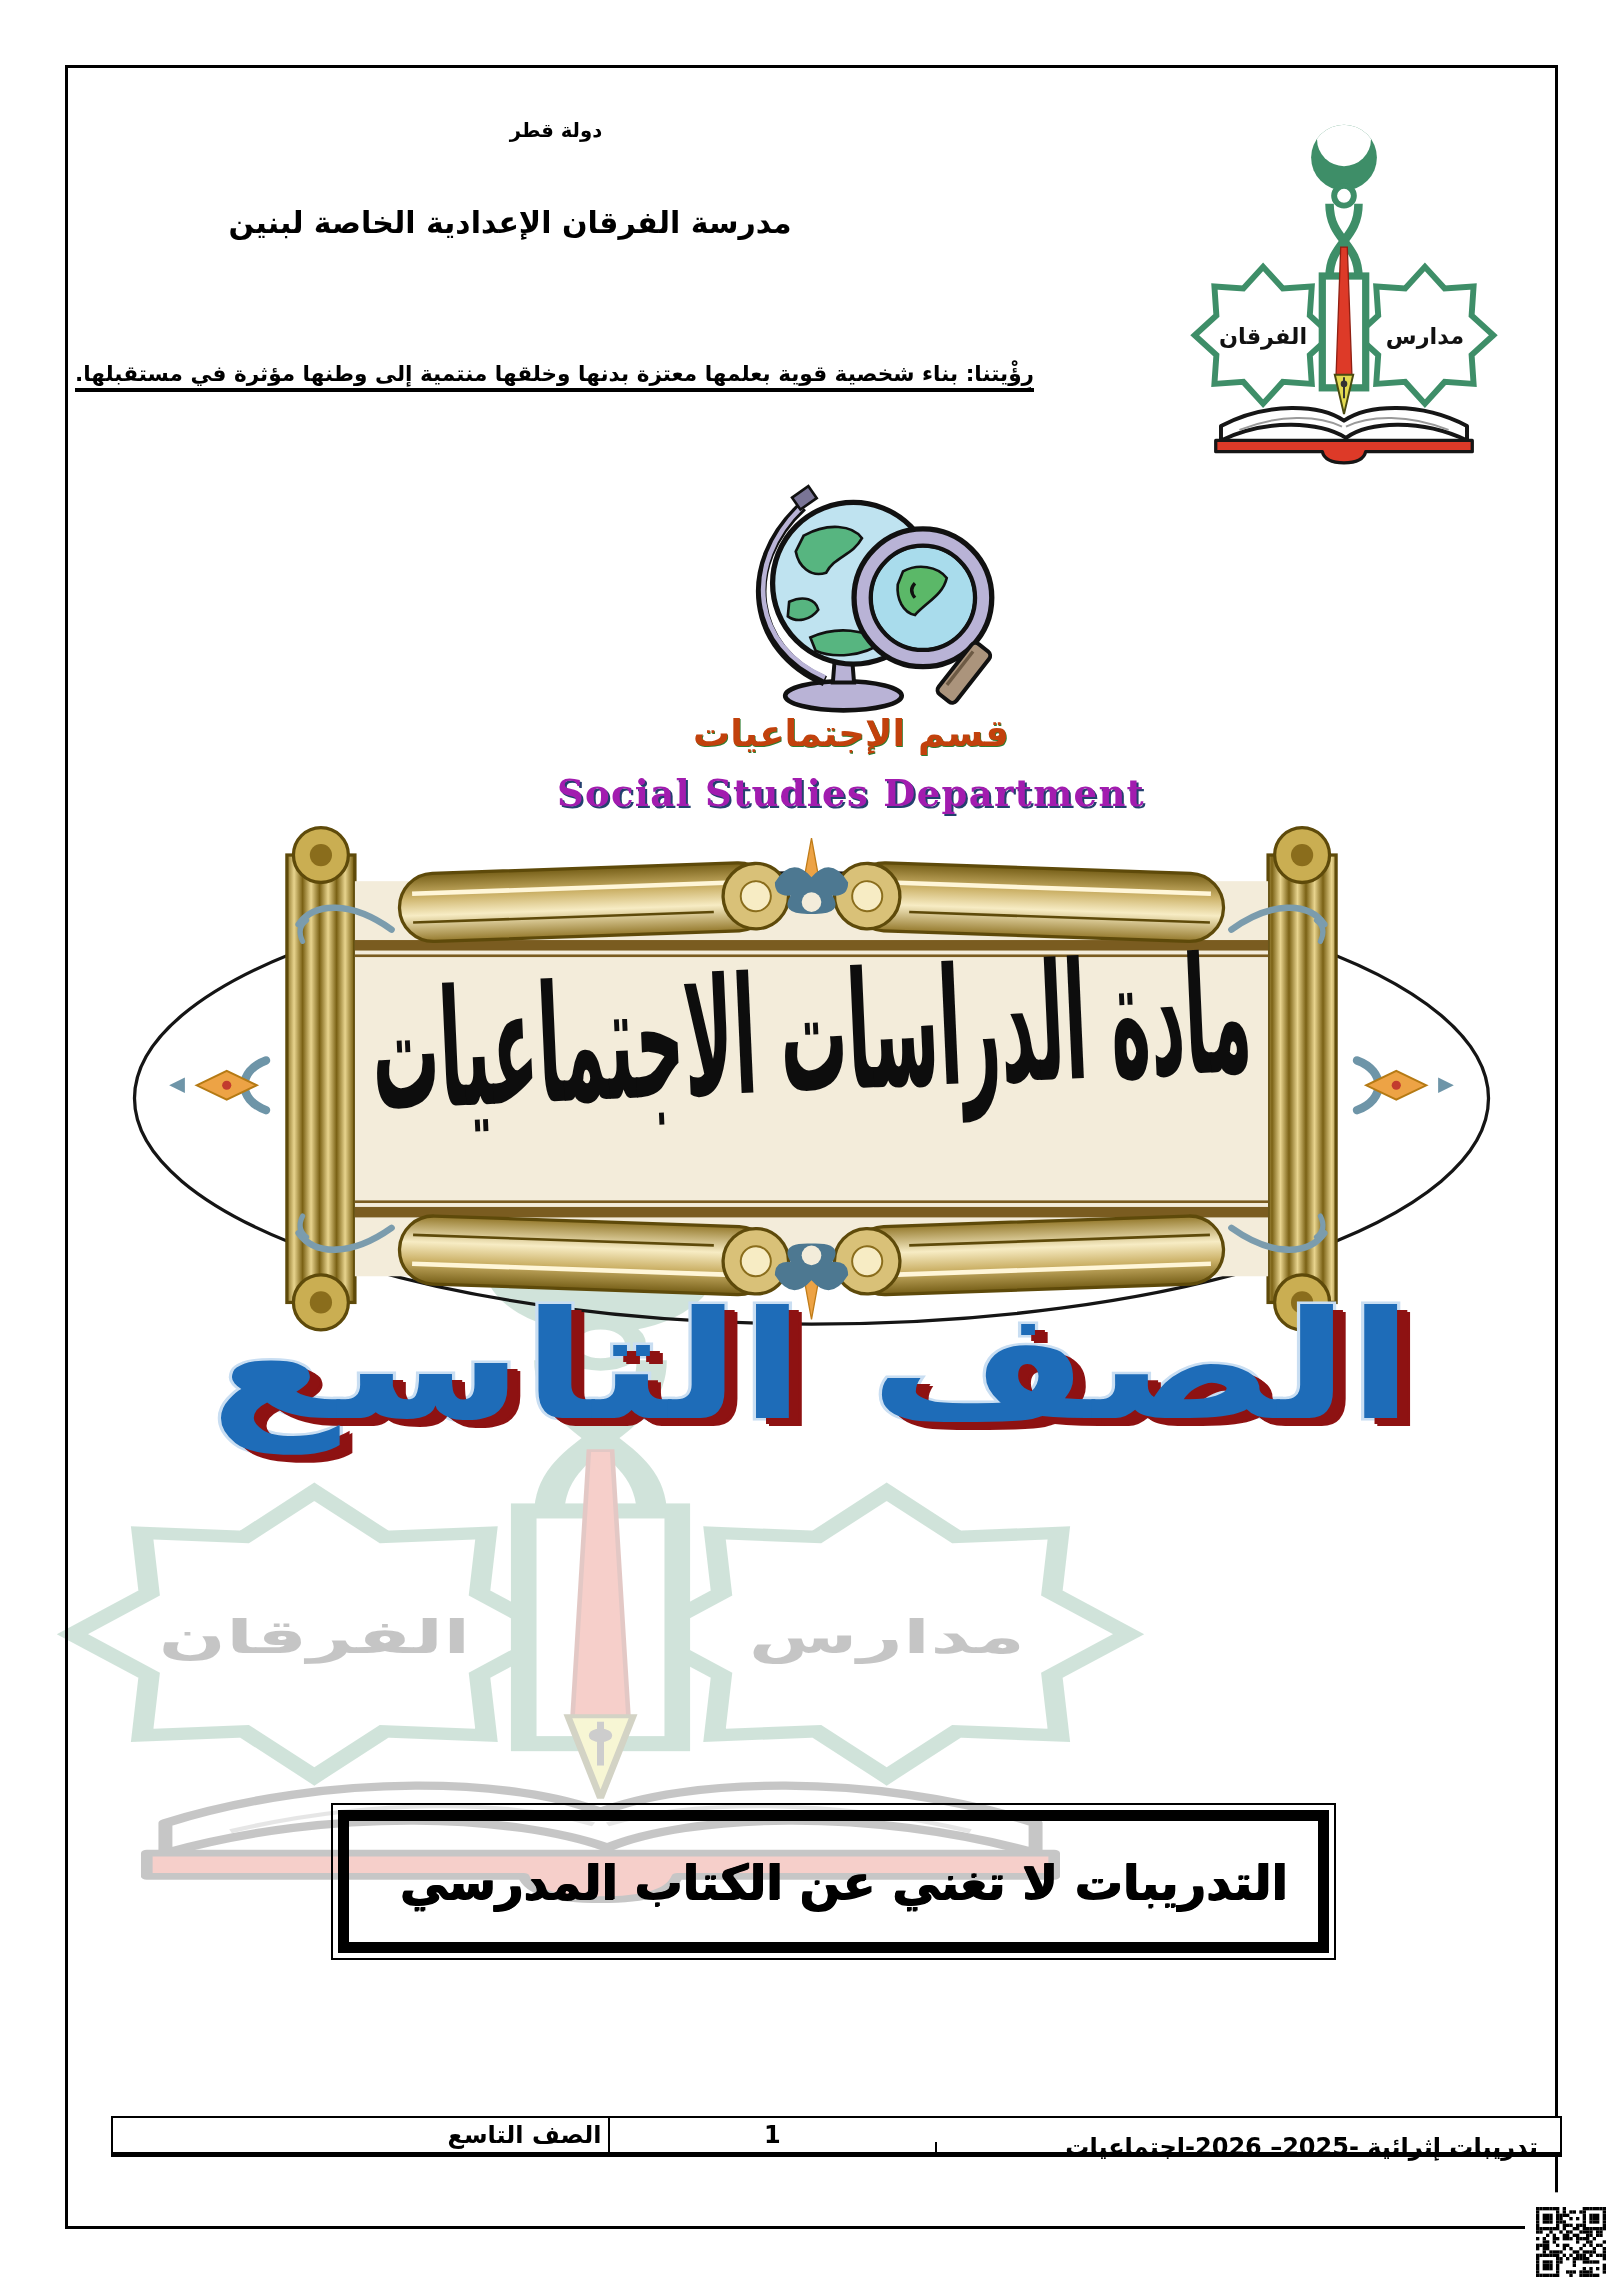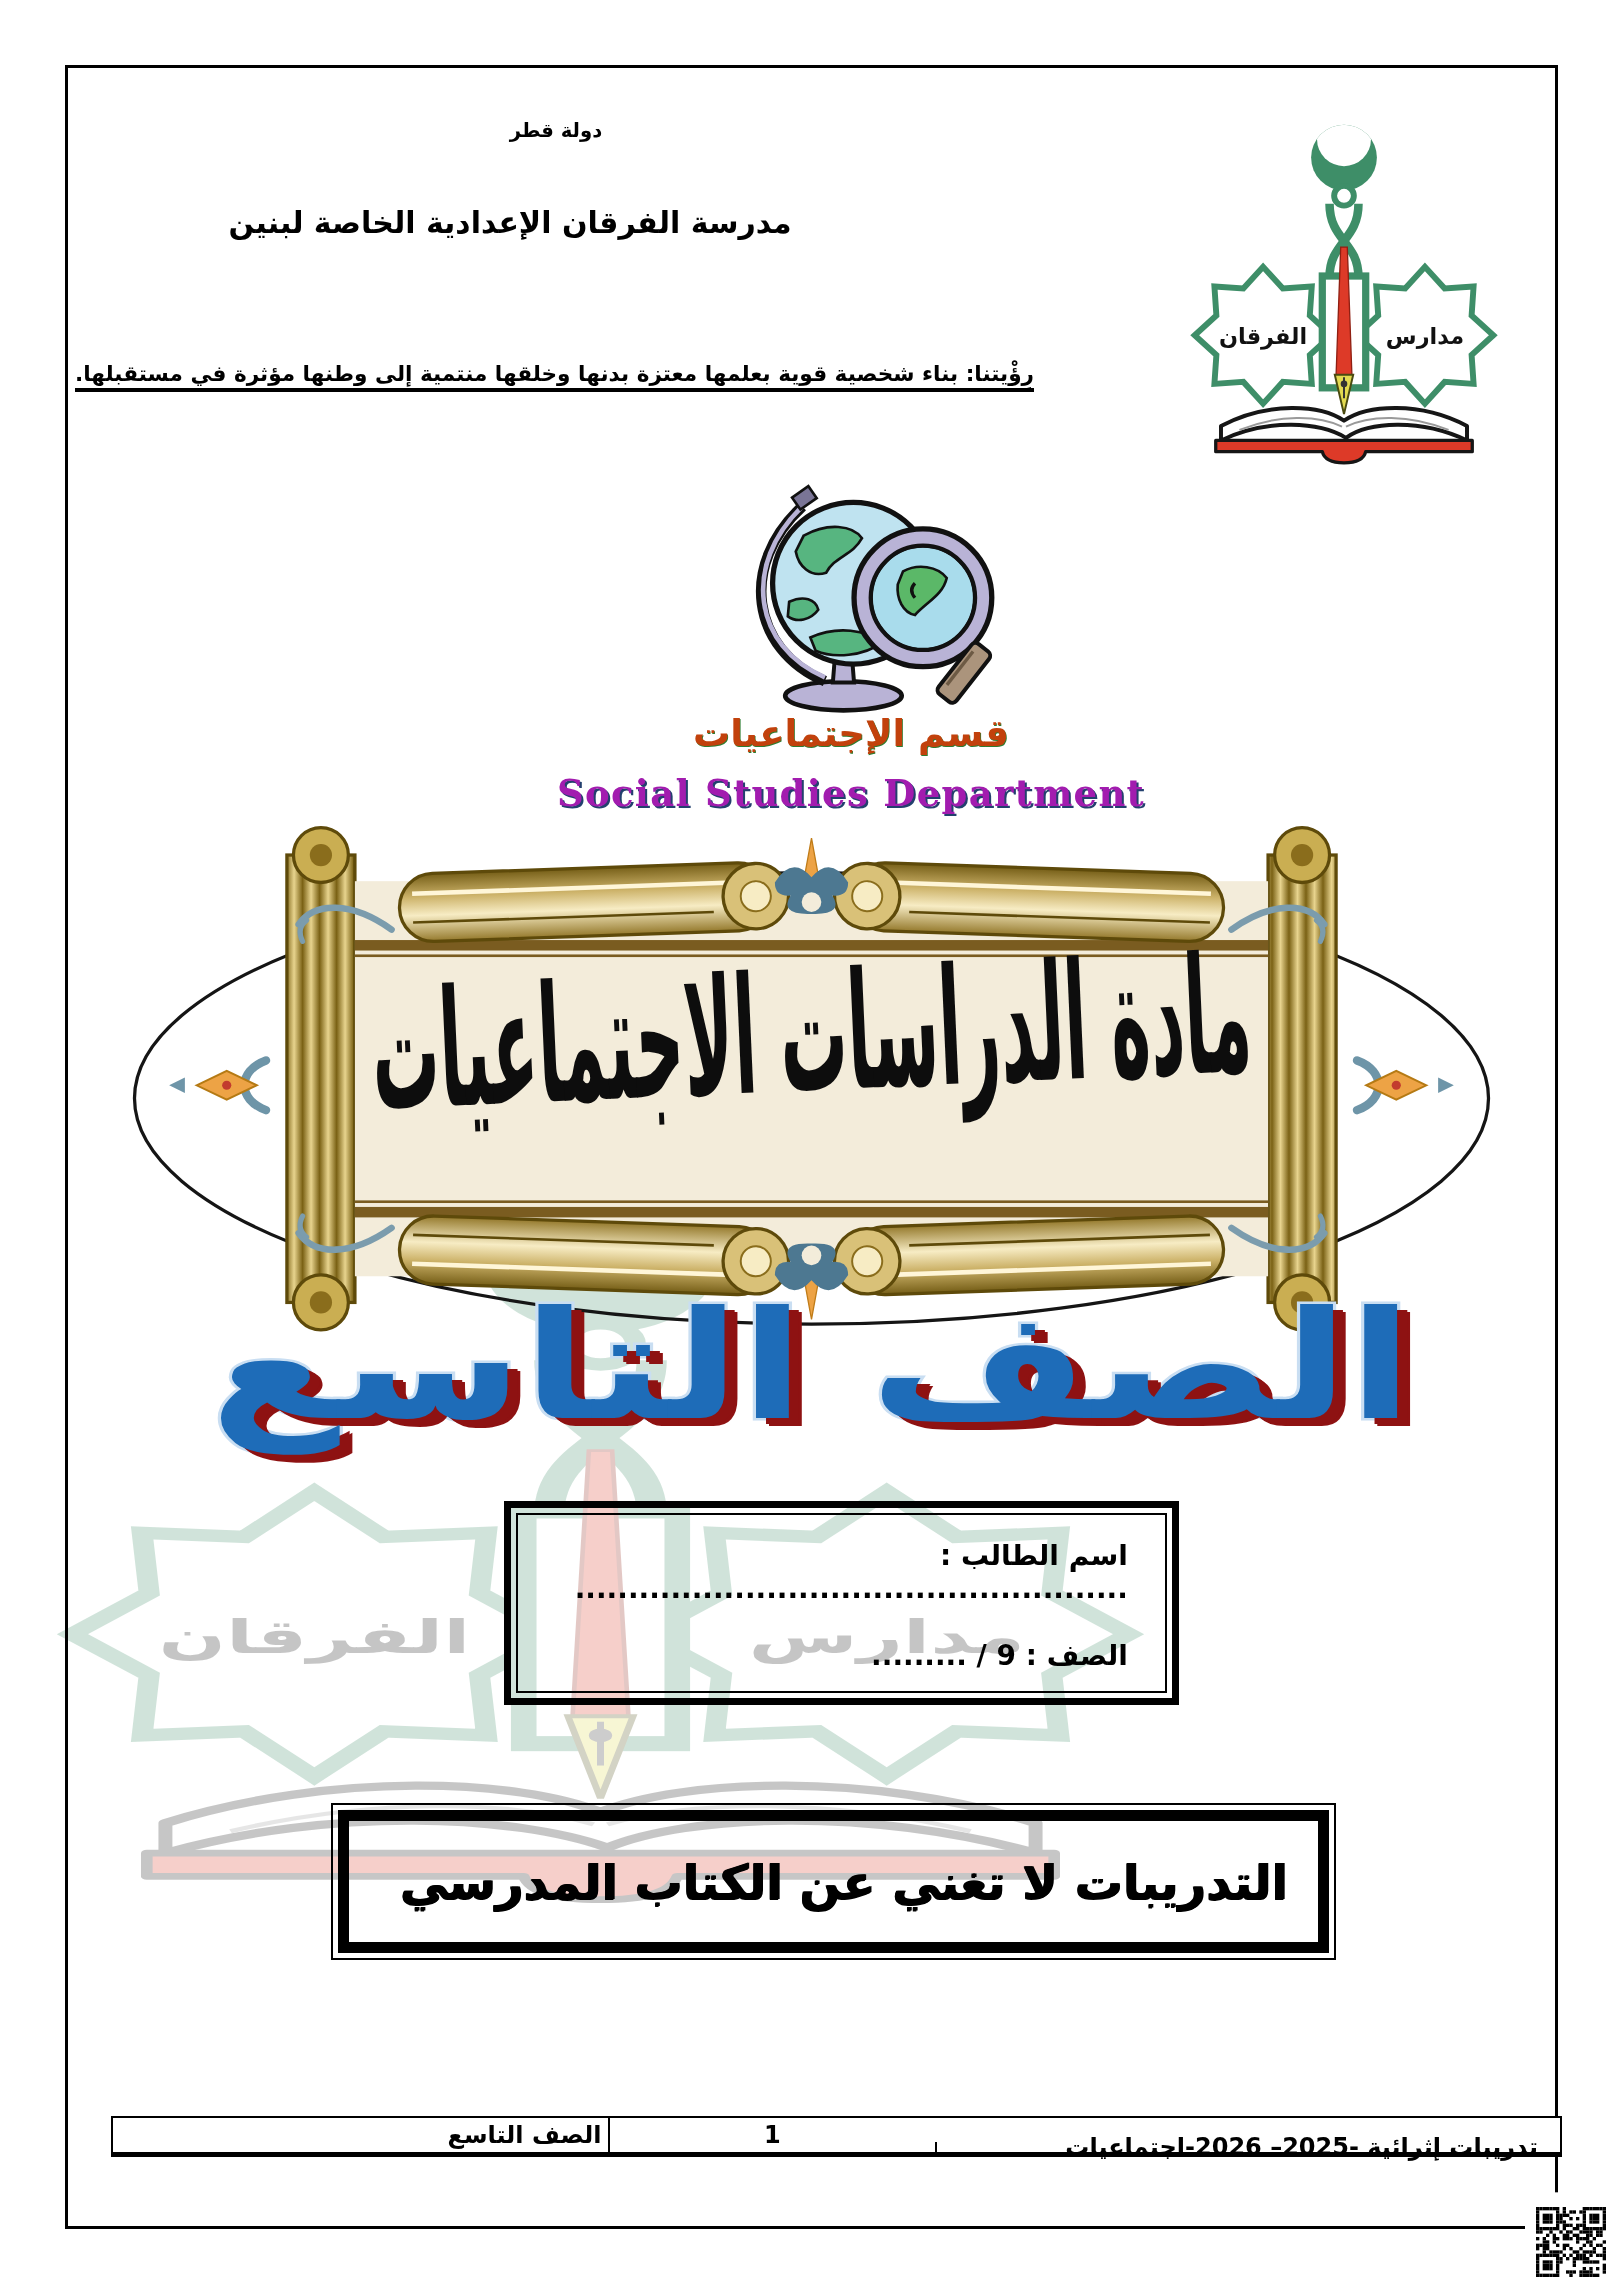--- a/index.html
+++ b/index.html
@@ -241,33 +241,20 @@
       </g>
       <use href="#deco" transform="translate(0,840) scale(1,-1)"></use>
     </svg>
     <div class="banner-title" dir="rtl">مادة الدراسات الاجتماعيات</div>
   </div>
 
   <div class="abs grade-title">
     <span dir="rtl">الصف التاسع</span>
   </div>
 
-  <div class="abs student-box">
-    <div class="student-inner">
-      <div class="student-line1">
-        <span>اسم الطالب :</span>
-        <span>....................................................</span>
-      </div>
-      <div class="student-line2">
-        <span>الصف :</span>
-        <span>9 /</span>
-        <span>.........</span>
-      </div>
-    </div>
-  </div>
 
   <div class="abs motto-box">
     <div class="motto-inner">التدريبات لا تغني عن الكتاب المدرسي</div>
   </div>
 
   <div class="abs footer-table">
     <div class="cell fc-course" dir="rtl">تدريبات إثرائية -2025– 2026-اجتماعيات</div>
     <div class="cell fc-page">1</div>
     <div class="cell fc-grade" dir="rtl">الصف التاسع</div>
   </div>

